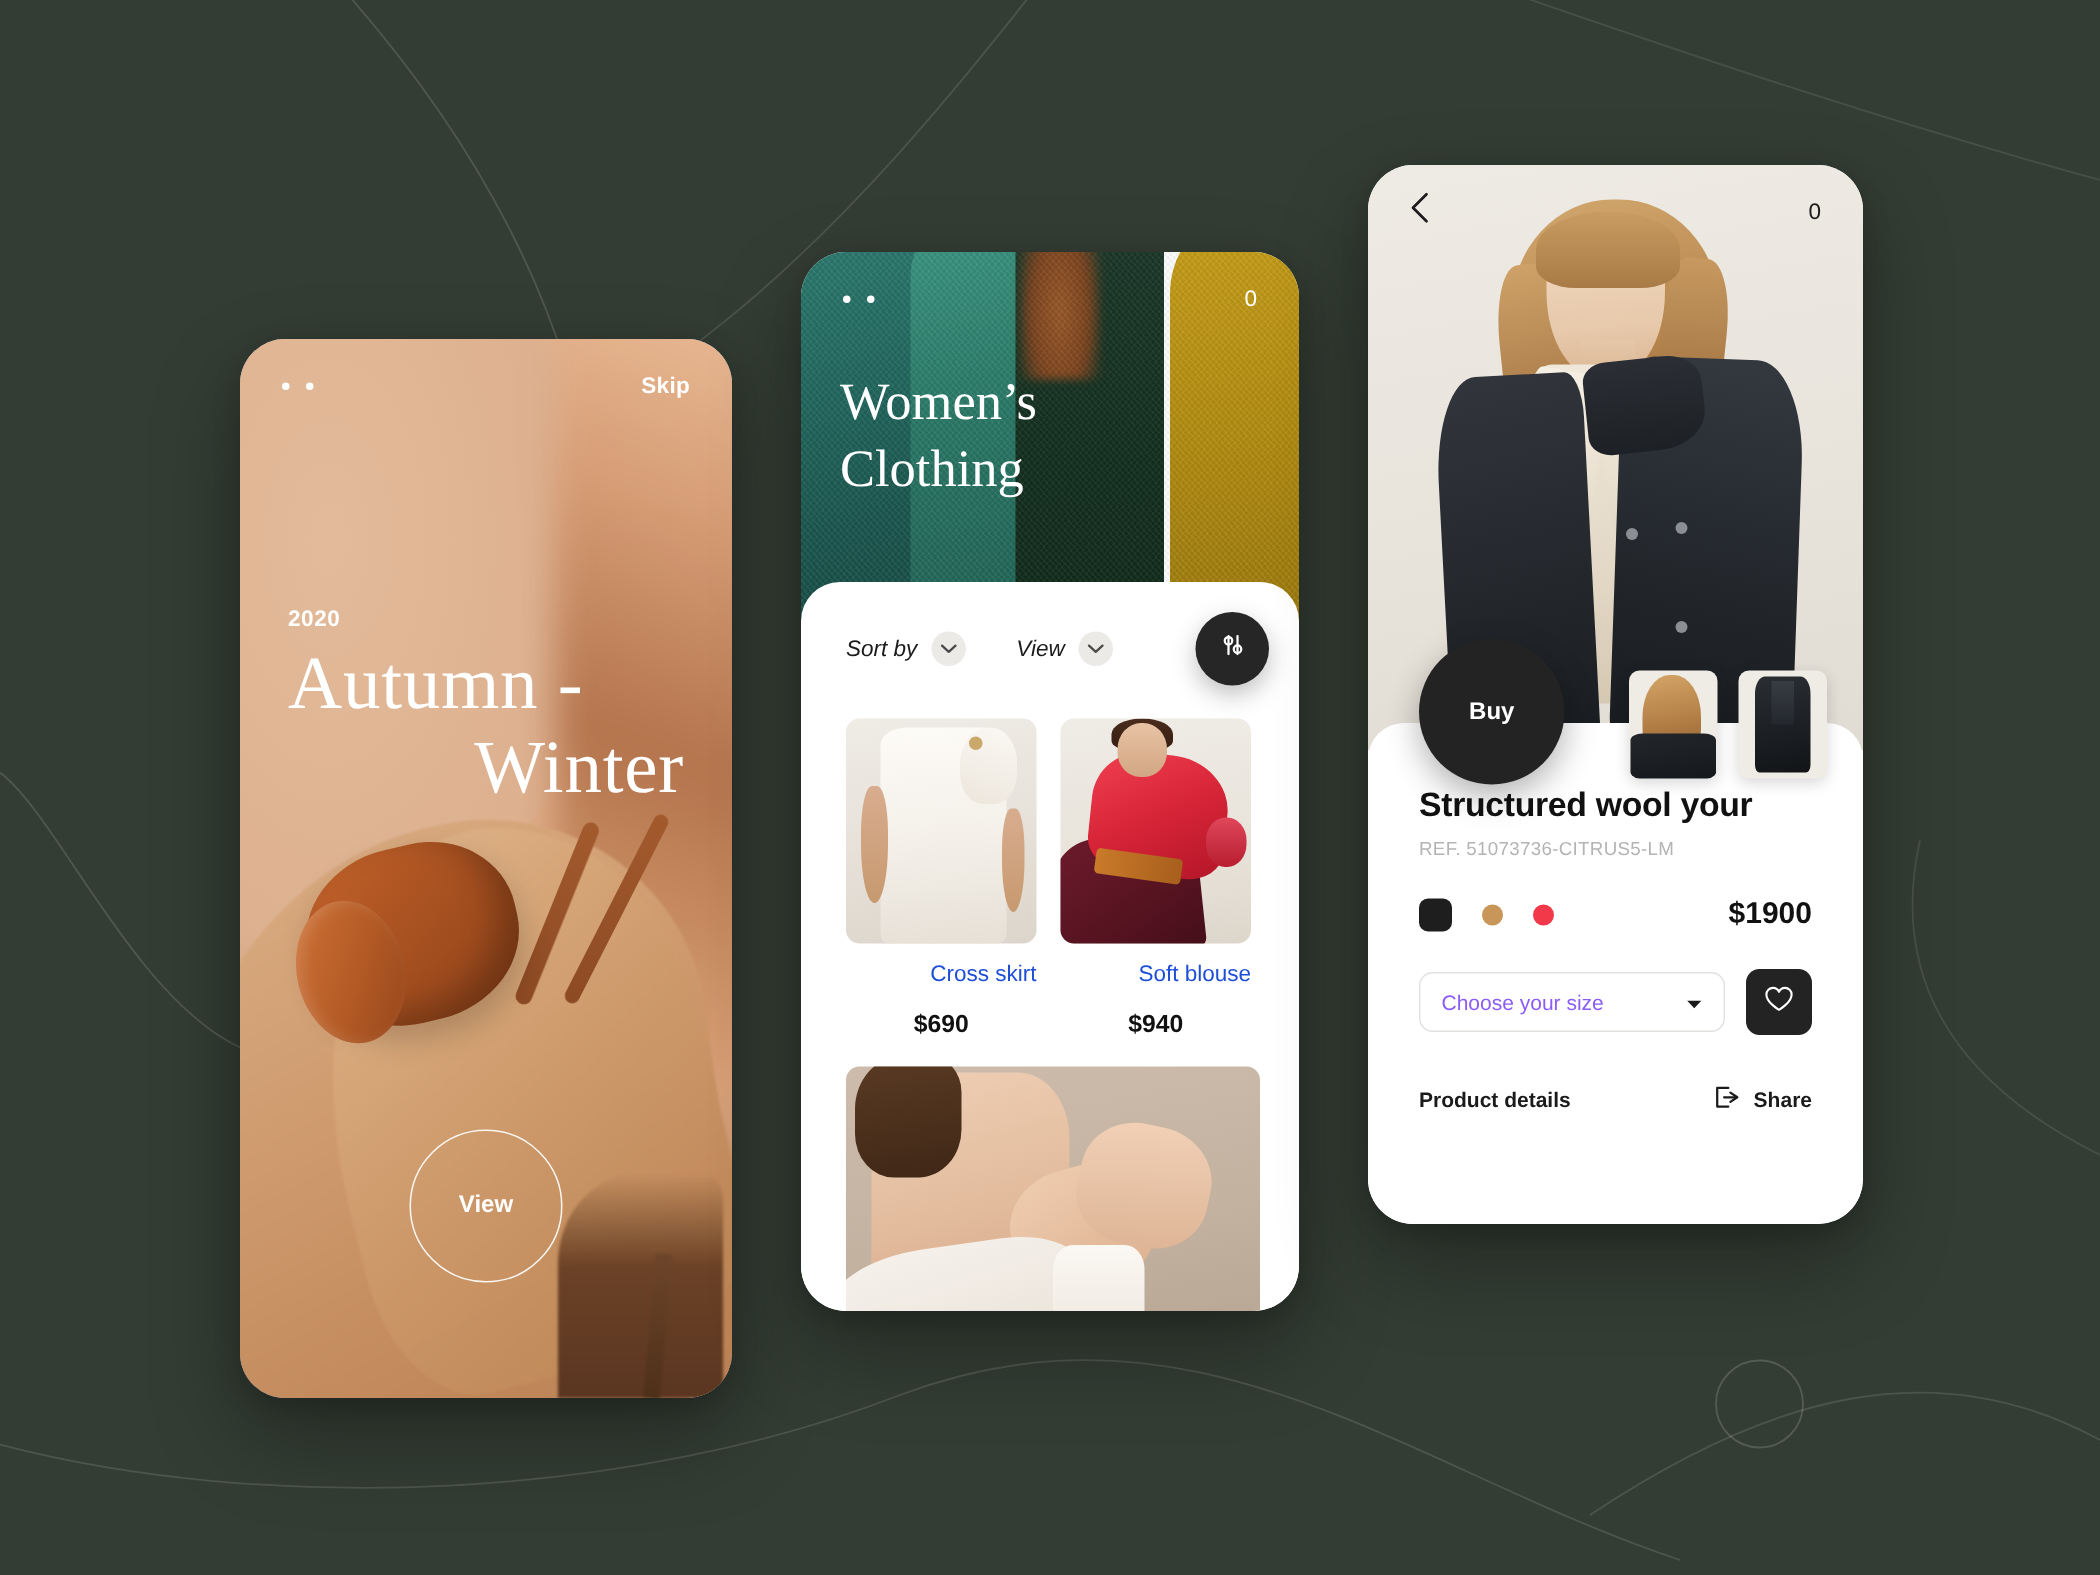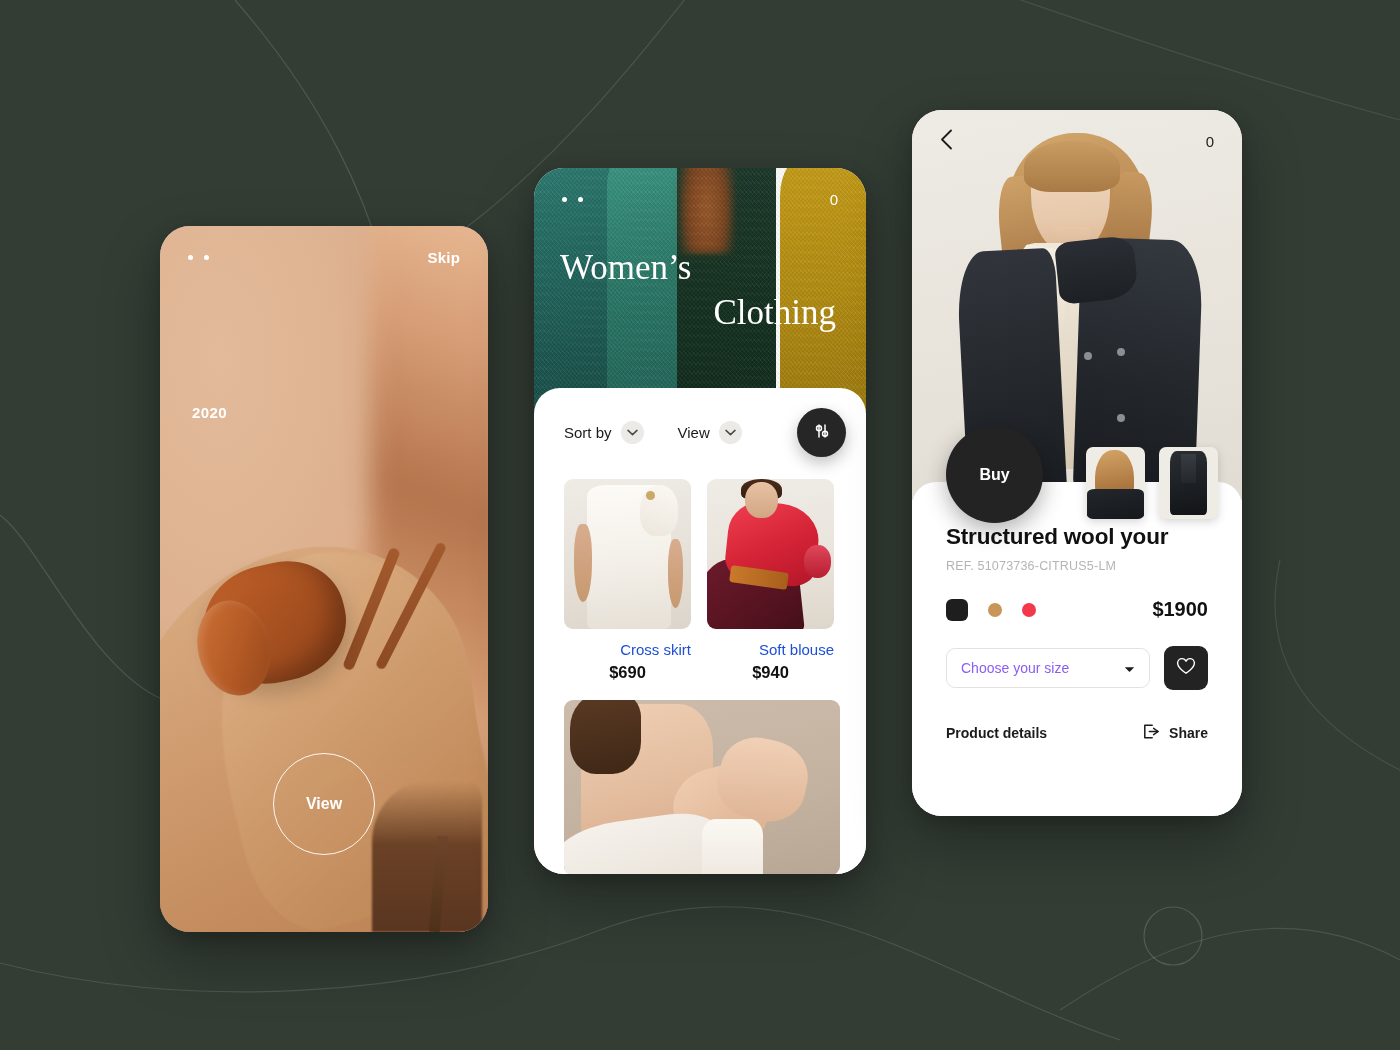--- a/index.html
+++ b/index.html
@@ -121,30 +121,30 @@
     background: radial-gradient(60% 80% at 50% 60%, #9a5a2a 0%, #7c4420 60%, rgba(124,68,32,0) 100%);
     filter: blur(3px); }
   .p2-knit-tex { position: absolute; inset: 0; opacity: .30;
     background-image: repeating-linear-gradient(48deg, rgba(255,255,255,.14) 0 1px, rgba(0,0,0,.12) 1px 3px),
                       repeating-linear-gradient(-48deg, rgba(255,255,255,.10) 0 1px, rgba(0,0,0,.10) 1px 3px); }
   .p2-hero-title {
     position: absolute; left: 26px; right: 30px; top: 78px;
     color: #fff; font-family: "Liberation Serif", serif; font-size: 35px; line-height: 1.28; font-weight: 400;
   }
   .p2-hero-title .l1 { display: block; text-align: left; padding-right: 46px; }
-  .p2-hero-title .l2 { display: block; text-align: right; }
+  .p2-hero-title .l2 { display: block; }
   .cart-count { color: #fff; font-size: 15px; font-weight: 500; }
 
   .p2-sheet {
     position: absolute; left: 0; right: 0; top: 220px; bottom: 0;
     background: #fff; border-radius: 26px 26px 0 0;
   }
   .p2-toolbar { display: flex; align-items: center; gap: 12px; padding: 20px 20px 12px 30px; }
   .tb-group { display: flex; align-items: center; gap: 9px; }
-  .tb-label { font-size: 15px; color: #1b1b1b; font-weight: 500; }
+  .tb-label { font-size: 15px; color: #1b1b1b; font-weight: 500; font-style: italic; }
   .chev {
     width: 23px; height: 23px; border-radius: 50%; background: #eceae7;
     display: flex; align-items: center; justify-content: center;
   }
   .chev svg { display: block; }
   .filter-btn {
     margin-left: auto; width: 49px; height: 49px; border-radius: 50%; background: #262626;
     display: flex; align-items: center; justify-content: center;
     box-shadow: 0 6px 16px rgba(0,0,0,.25);
   }
@@ -173,21 +173,21 @@
   .bl-belt { position: absolute; left: 18%; top: 60%; width: 46%; height: 11%;
     background: linear-gradient(90deg, #c97a2a, #a85f1c); transform: rotate(8deg); border-radius: 3px; }
   .bl-head { position: absolute; left: 30%; top: 2%; width: 26%; height: 24%;
     background: linear-gradient(180deg, #e7c3a4, #d2a683); border-radius: 48% 48% 46% 46%; }
   .bl-hair { position: absolute; left: 27%; top: 0%; width: 32%; height: 14%;
     background: linear-gradient(180deg, #4a2c1c, #351e12); border-radius: 50% 50% 30% 30%; }
   .bl-cuff { position: absolute; right: 2%; top: 44%; width: 22%; height: 22%;
     background: linear-gradient(180deg, #e0475a, #b81d30); border-radius: 46%; }
 
   .pname { text-align: right; font-size: 15px; color: #1d4ed8; margin-top: 12px; }
-  .pprice { text-align: center; font-size: 16.5px; color: #111; font-weight: 700; margin-top: 5px; }
+  .pprice { text-align: center; font-size: 16.5px; color: #111; font-weight: 700; margin-top: 16px; }
 
   .p2-wide { margin: 18px 26px 0 30px; height: 175px; border-radius: 9px; overflow: hidden; position: relative;
     background: linear-gradient(170deg, #cdbcab 0%, #c3b2a0 60%, #b9a795 100%); }
   .w-neck { position: absolute; left: 6%; top: 2%; width: 48%; height: 96%;
     background: linear-gradient(165deg, #efcfb5 0%, #e2bb9c 55%, #d2a687 100%); border-radius: 30% 26% 20% 18%; }
   .w-hair { position: absolute; left: 2%; top: -4%; width: 26%; height: 46%;
     background: linear-gradient(170deg, #5a3b24, #3f2716); border-radius: 44% 30% 40% 36%; }
   .w-hand1 { position: absolute; left: 40%; top: 38%; width: 34%; height: 46%;
     background: linear-gradient(160deg, #f0cdb1, #dcb18f); border-radius: 44% 40% 40% 44%; transform: rotate(-16deg); }
   .w-hand2 { position: absolute; left: 56%; top: 22%; width: 32%; height: 46%;
@@ -299,20 +299,24 @@
   <div class="topbar">
     <div class="dots">
       <span class="dot"></span>
       <span class="dot"></span>
     </div>
     <div class="skip">Skip</div>
   </div>
 
   <div class="p1-text">
     <div class="p1-year">2020</div>
+    <div class="p1-title">
+      <span class="l1">Autumn -</span>
+      <span class="l2">Winter</span>
+    </div>
   </div>
 
   <div class="view-btn">View</div>
 </div>
 
 <div class="phone" id="phone2">
   <div class="p2-hero">
     <div class="p2-knit-a"></div>
     <div class="p2-knit-a2"></div>
     <div class="p2-knit-dark"></div>

